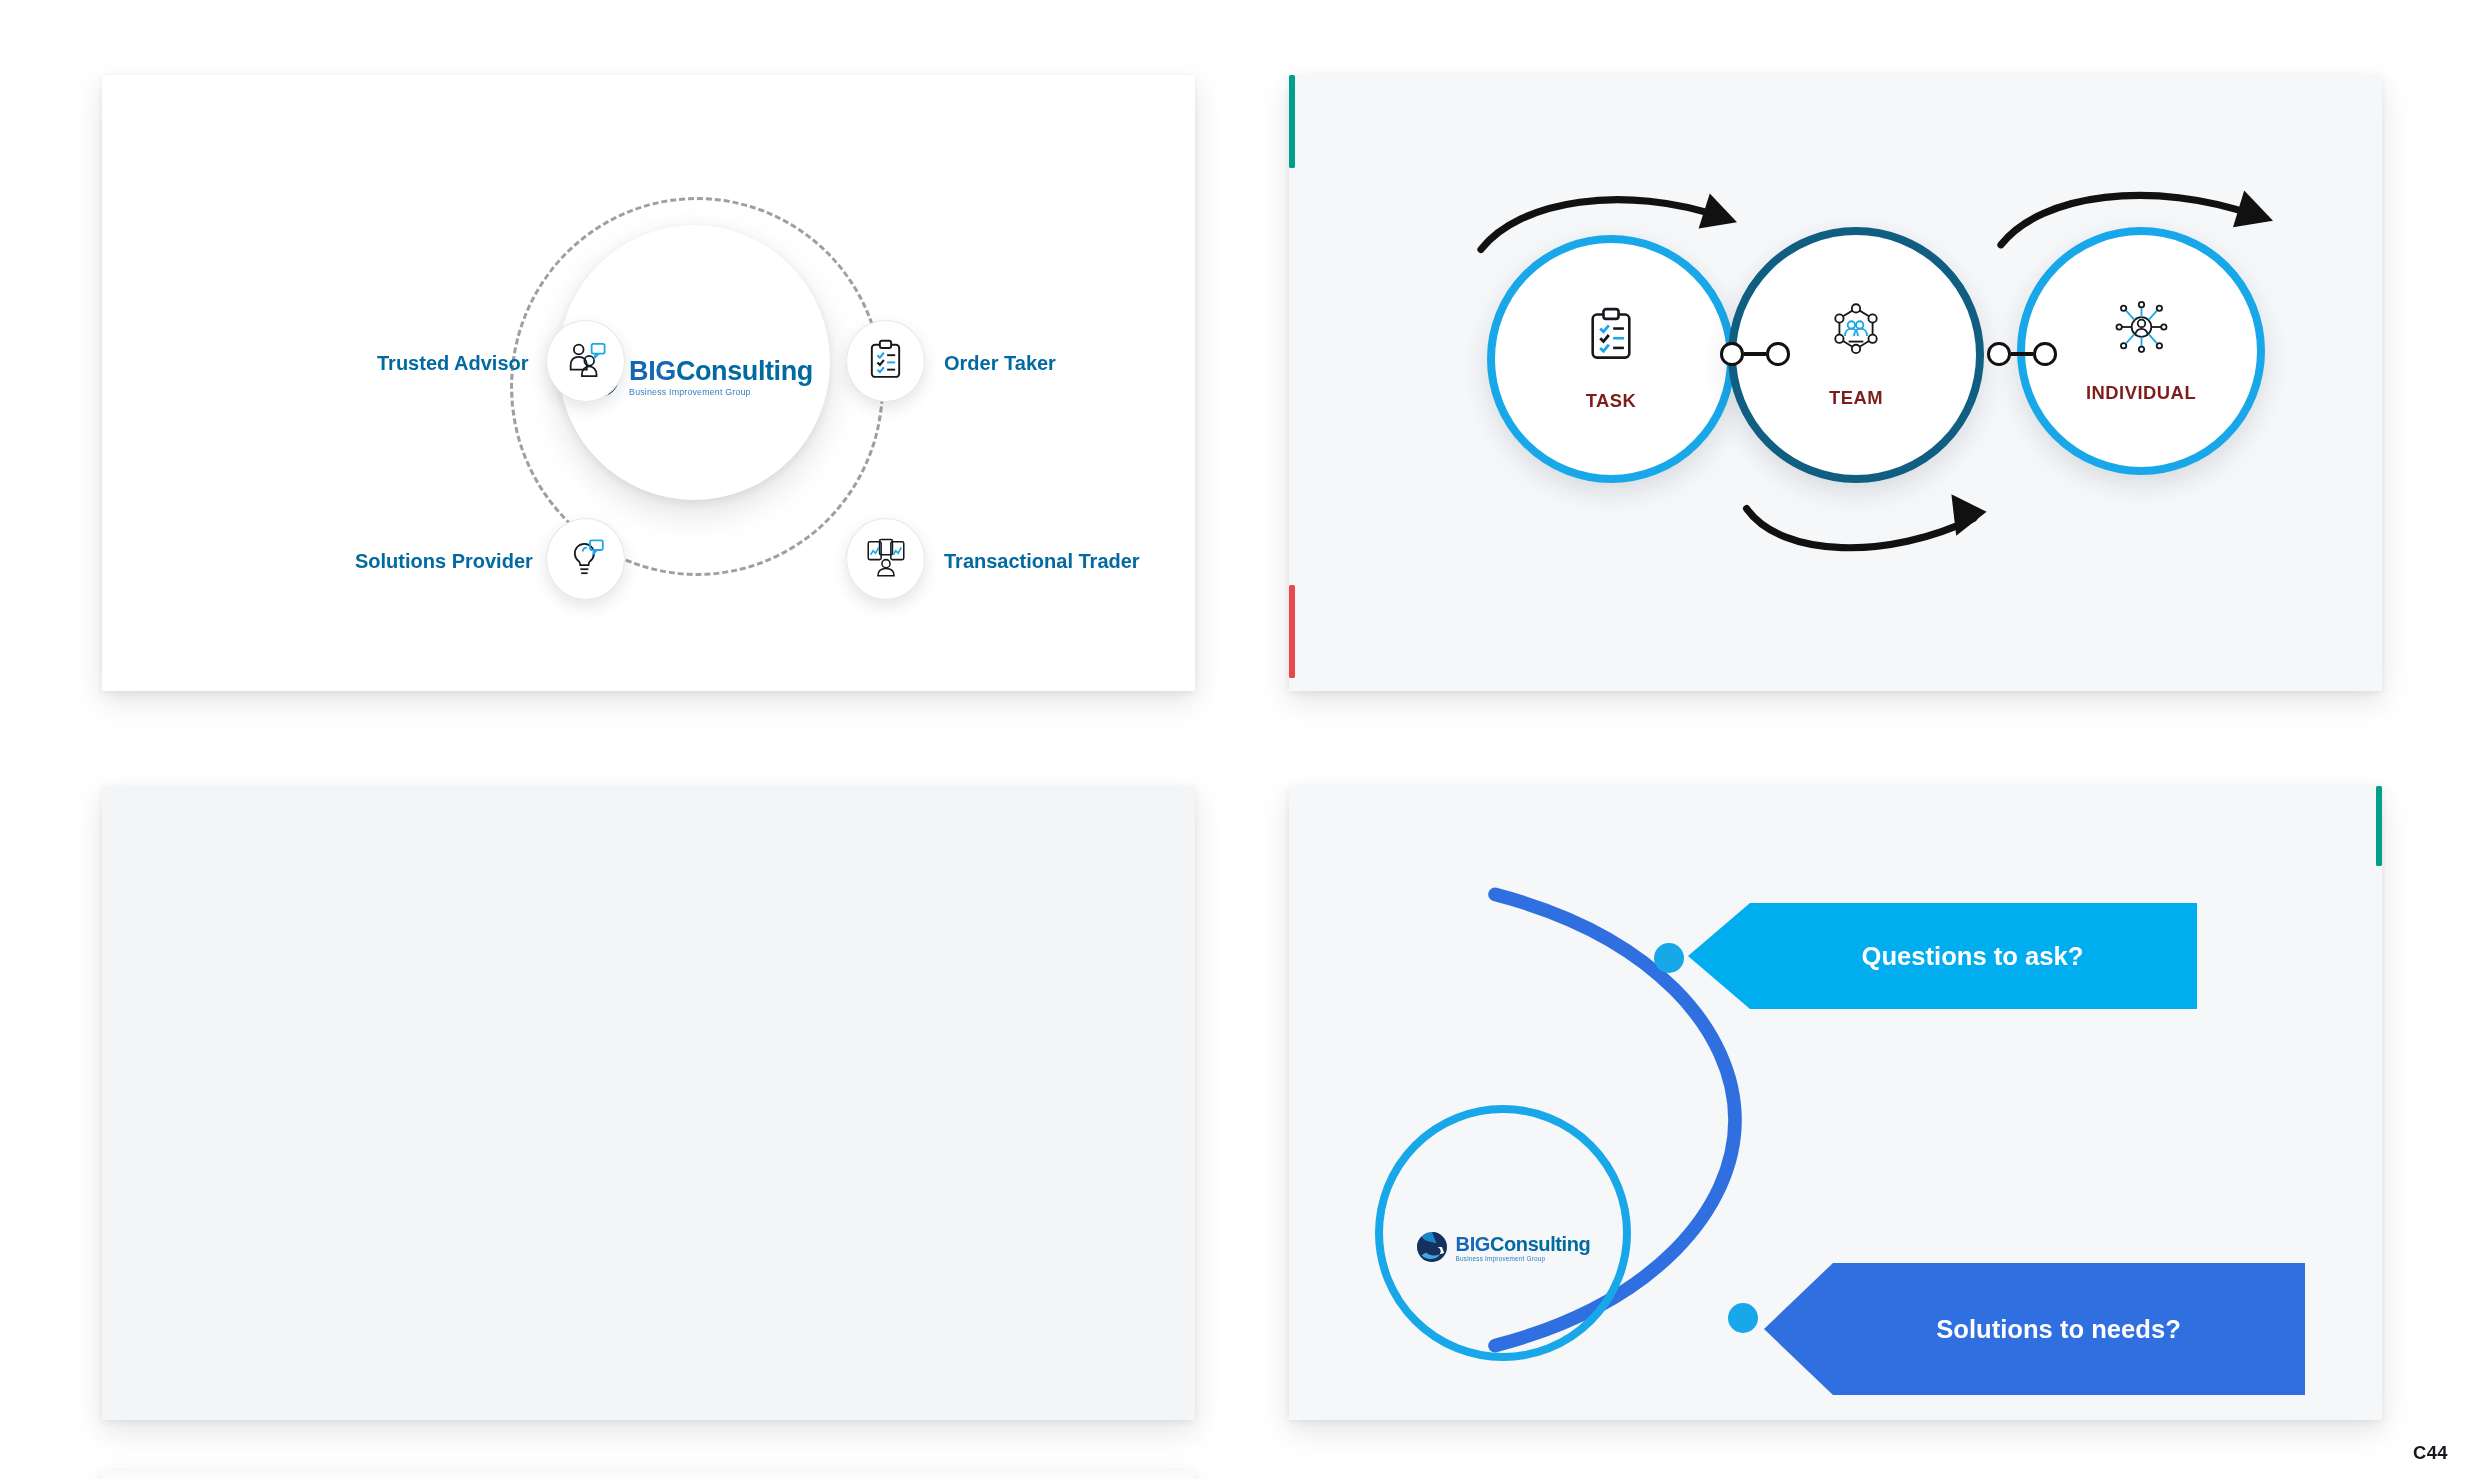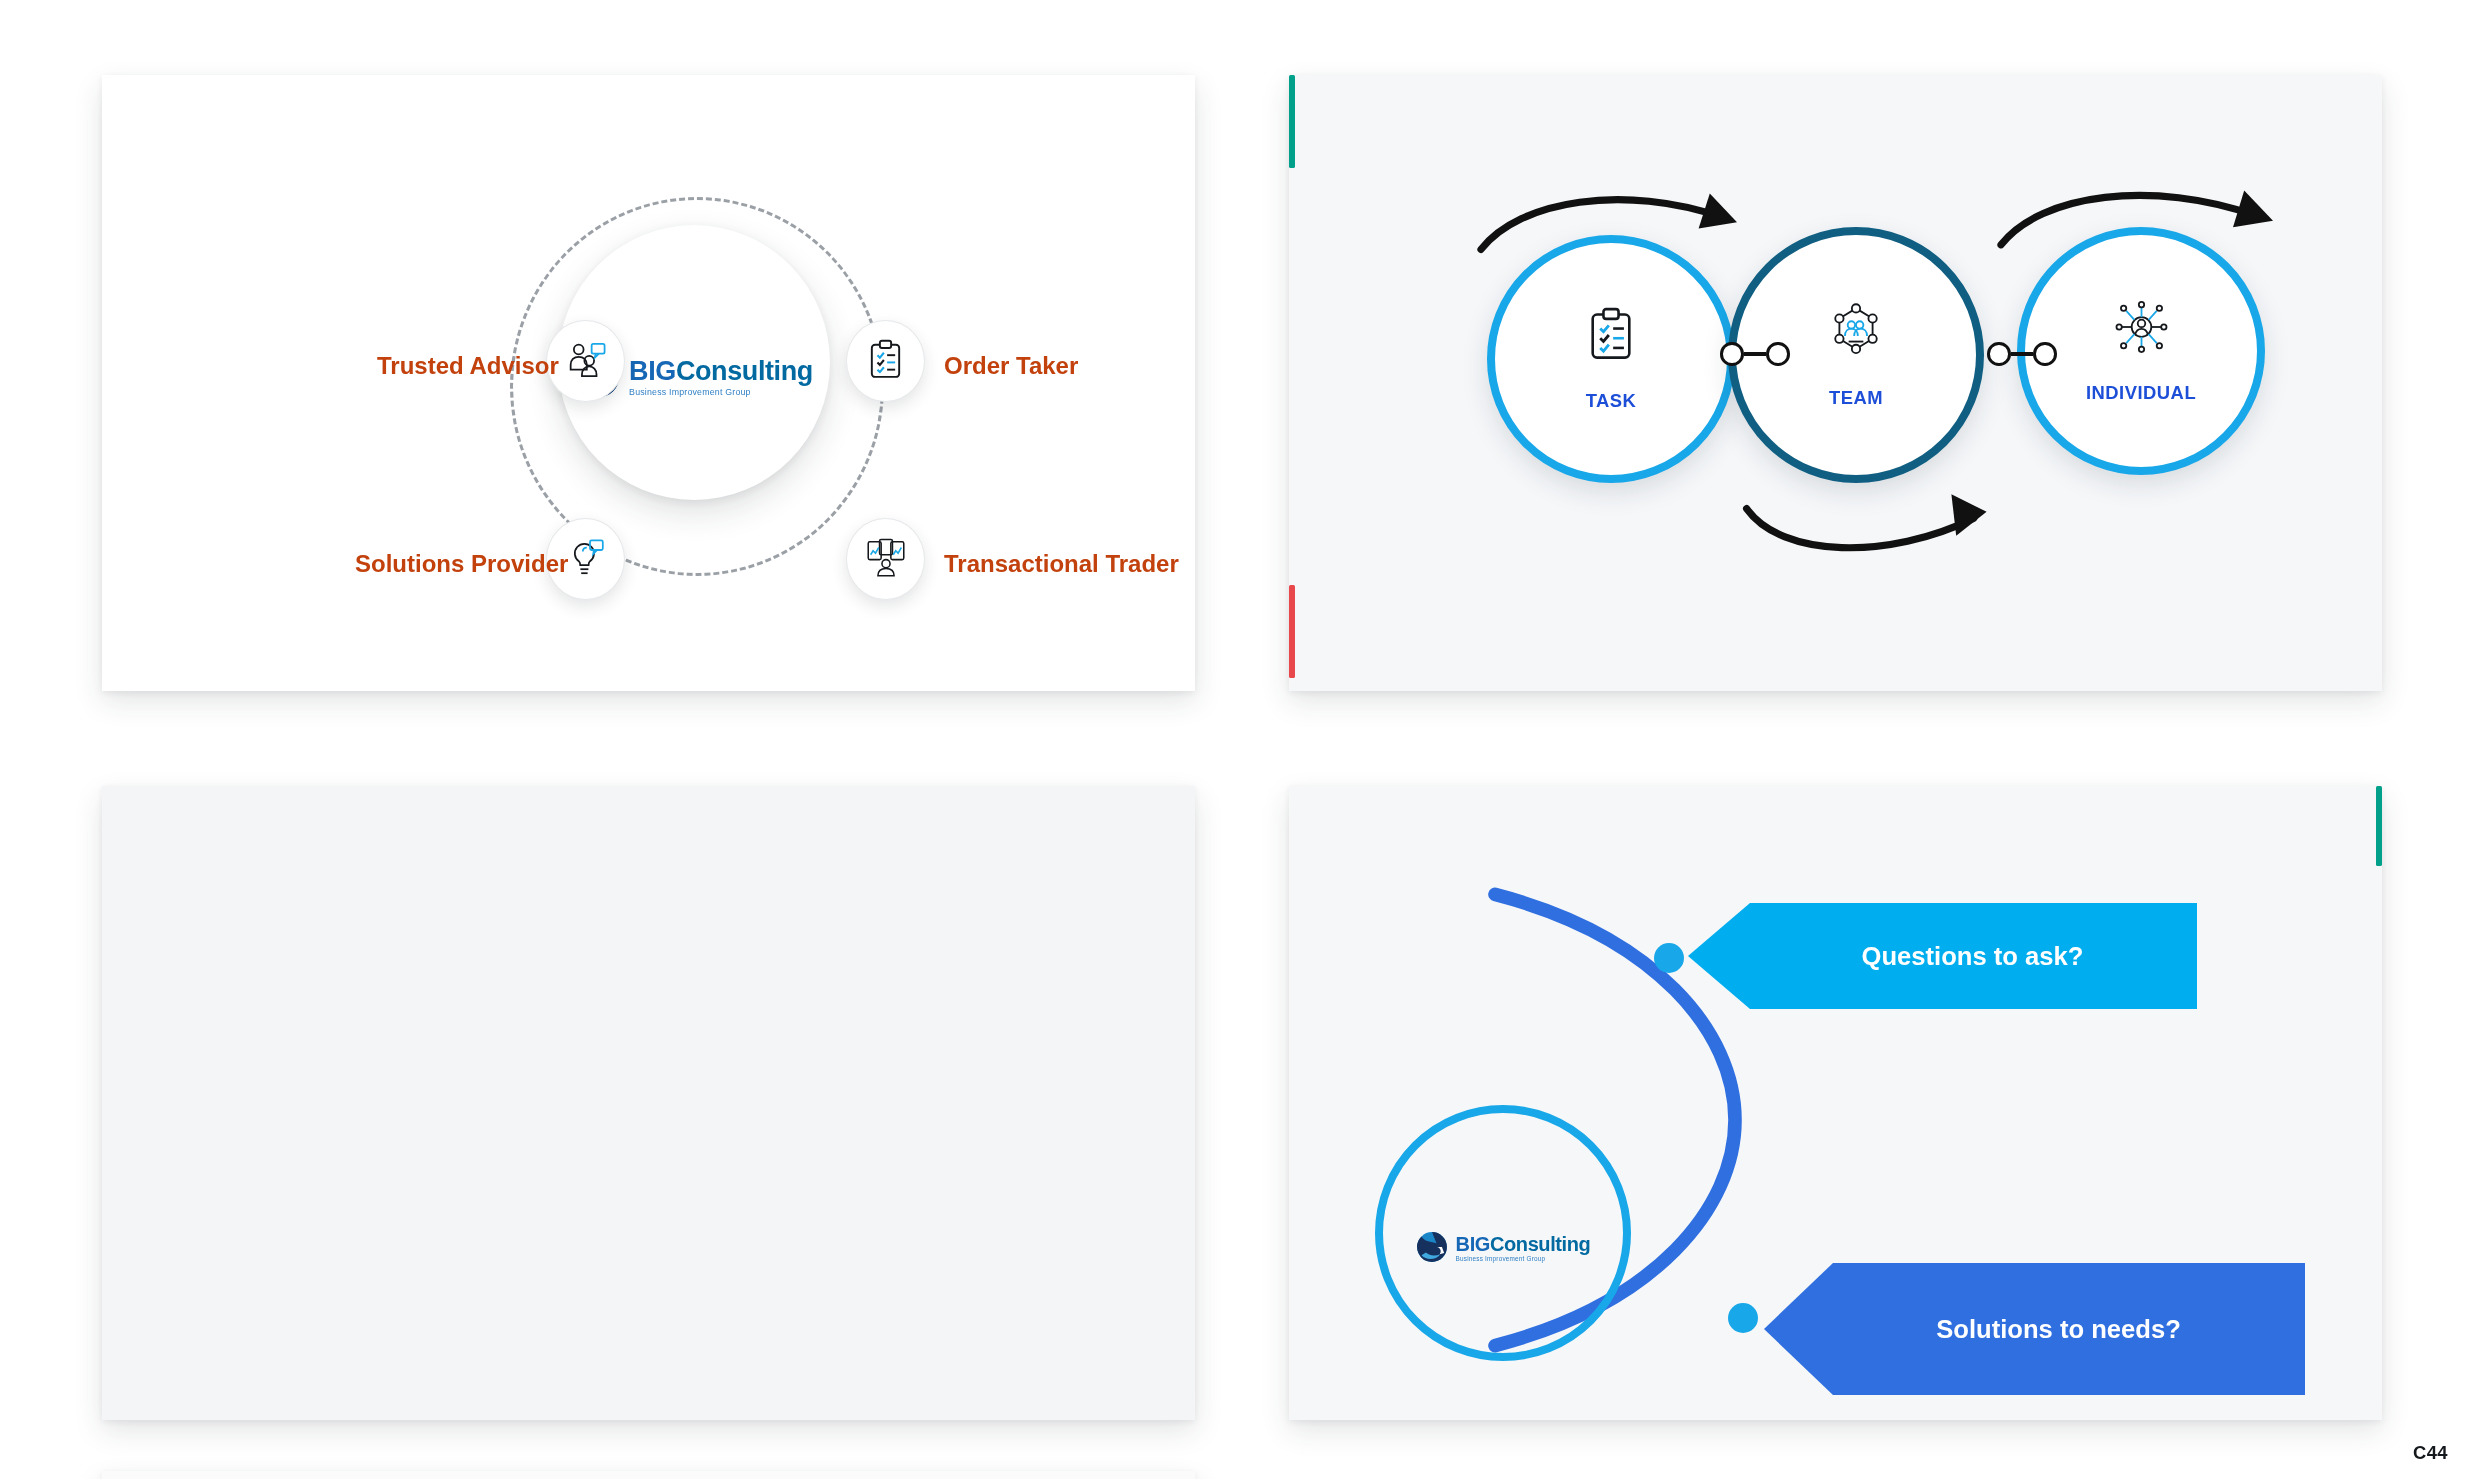--- a/index.html
+++ b/index.html
@@ -54,38 +54,38 @@
     position:absolute;width:77px;height:80px;border-radius:50%;
     background:#fff;border:0.8px solid #e6e8ea;
     box-shadow:0 6.4px 16px rgba(33,40,52,.12);
     display:flex;align-items:center;justify-content:center;
   }
   .s1-n1{left:444px;top:245px;}
   .s1-n2{left:744px;top:245px;}
   .s1-n3{left:444px;top:443px;}
   .s1-n4{left:744px;top:443px;}
   .s1-lbl{
-    position:absolute;font-size:24px;font-weight:700;color:#c2410c;white-space:nowrap;
+    position:absolute;font-size:20px;font-weight:700;color:#0369a1;white-space:nowrap;
   }
   .s1-l1{left:275px;top:277px;}
   .s1-l2{left:842px;top:277px;}
   .s1-l3{left:253px;top:475px;}
   .s1-l4{left:842px;top:475px;}
 
   
   .s2-circ{
     position:absolute;width:232px;height:232px;border-radius:50%;
     background:#ffffff;
     display:flex;flex-direction:column;align-items:center;justify-content:center;
     box-shadow:0 9.6px 27px rgba(33,40,52,.13);
   }
   .s2-c1{left:198px;top:160px;border:8.8px solid #18a7e8;}
   .s2-c2{left:439px;top:152px;border:8.8px solid #105f82;width:240px;height:240px;}
   .s2-c3{left:728px;top:152px;border:8.8px solid #18a7e8;}
-  .s2-label{margin-top:24px;font-size:18.4px;font-weight:700;color:#1d4ed8;letter-spacing:0.5px;}
+  .s2-label{margin-top:24px;font-size:18.4px;font-weight:700;color:#7f1d1d;letter-spacing:0.5px;}
   .s2-conn{position:absolute;display:flex;align-items:center;}
   .s2-conn .dot{width:17.6px;height:17.6px;border-radius:50%;background:#fff;border:3.2px solid #111;}
   .s2-conn .bar{width:22.4px;height:4px;background:#111;}
   .s2-k1{left:431px;top:267px;}
   .s2-k2{left:698px;top:267px;}
   .s2-arrow{position:absolute;}
   .s4-arrow{
     position:absolute;display:flex;align-items:center;justify-content:center;
     color:#fff;font-size:25.6px;font-weight:700;
     filter:drop-shadow(0 6.4px 12.8px rgba(25,35,60,.22));

